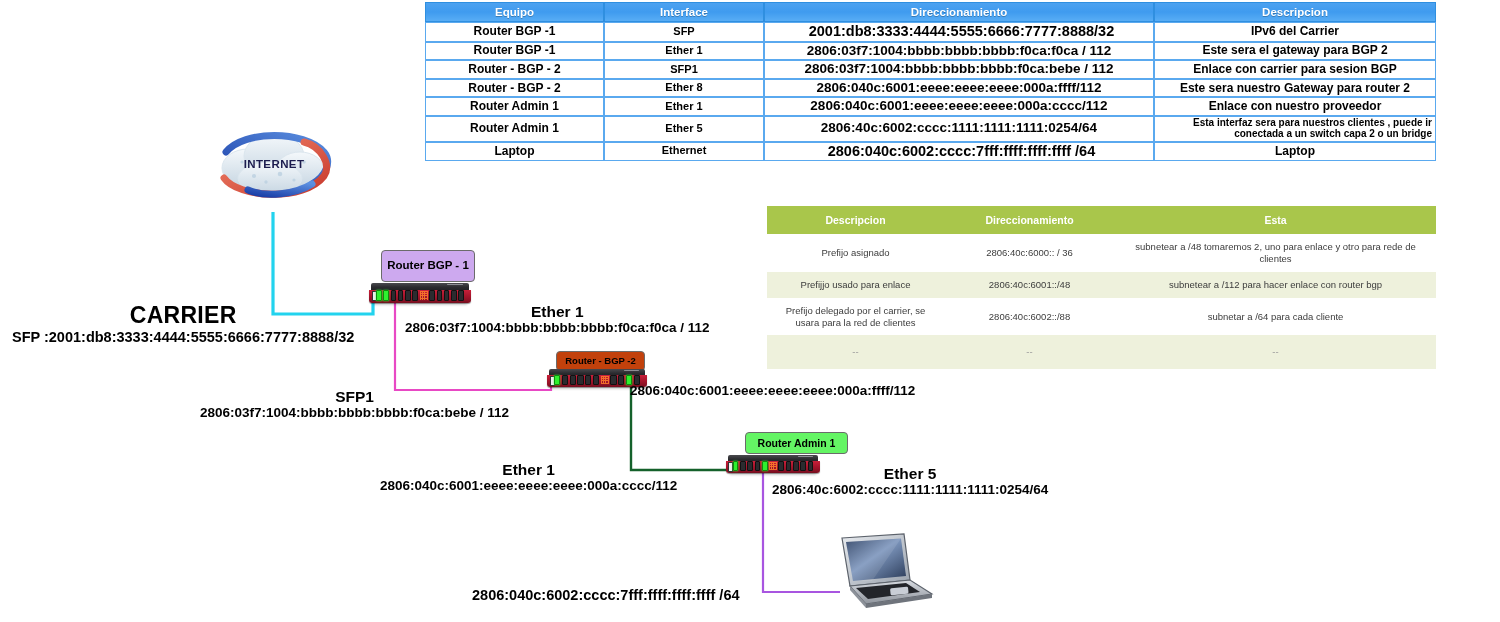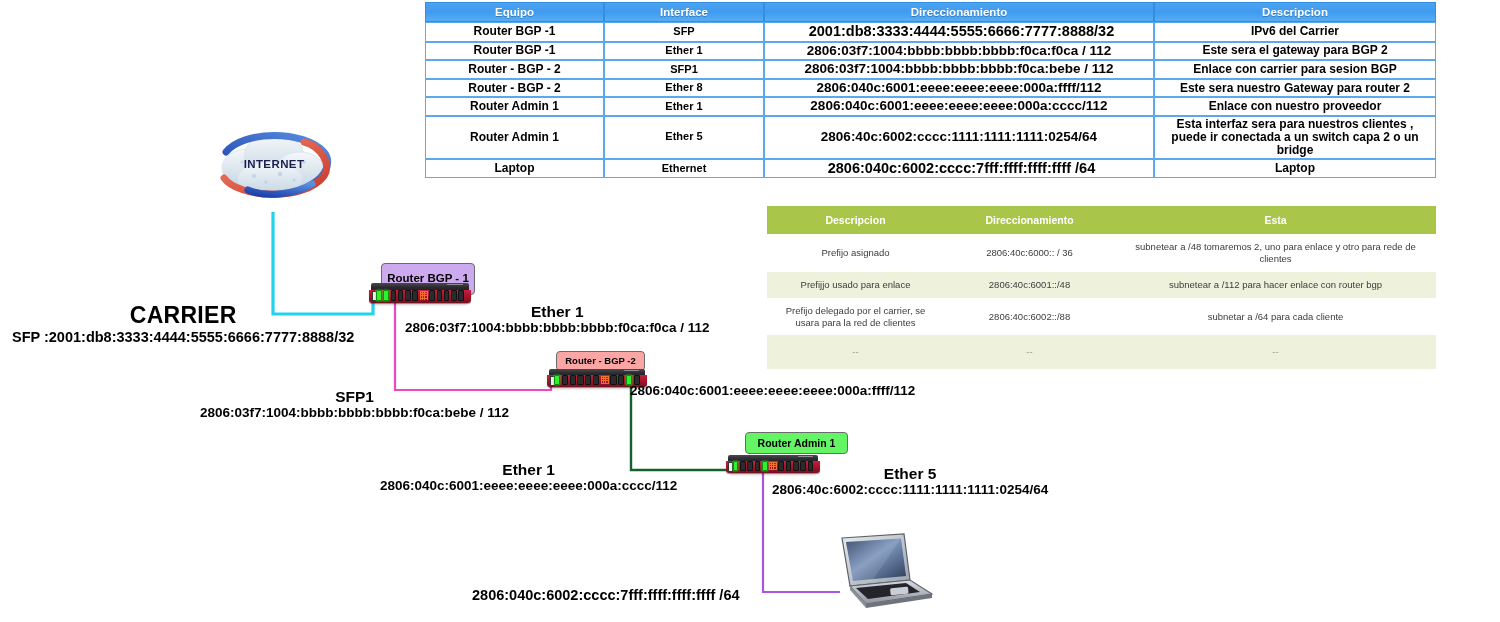--- a/index.html
+++ b/index.html
@@ -21,21 +21,21 @@
     text-shadow:0 1px 0 rgba(0,0,0,.25);
   }
   #tbl-blue td{
     background:#ffffff;color:#000000;text-align:center;font-weight:bold;
     border:1px solid #5aa9ef;padding:1px 3px;line-height:1.08;
   }
   #tbl-blue td.c-eq{font-size:12px;}
   #tbl-blue td.c-if{font-size:11px;}
   #tbl-blue td.c-ad{font-size:13.5px;}
   #tbl-blue td.c-de{font-size:12px;}
-  #tbl-blue td.small{font-size:12px;}
+  #tbl-blue td.small{font-size:10px;text-align:right;}
   #tbl-blue td.big{font-size:14.5px;padding-left:8px;}
 
   
   #tbl-green{left:767px;top:206px;width:669px;}
   #tbl-green th{
     background:#a9c64b;color:#ffffff;font-size:10.5px;font-weight:bold;
     text-align:center;padding:8px 4px;border:none;
   }
   #tbl-green td{
     font-size:9.5px;color:#3c3c3c;text-align:center;border:none;
@@ -50,22 +50,22 @@
   .lbl .t1{display:block;font-size:15.5px;}
   .lbl .t2{display:block;font-size:13.5px;}
   .lbl.carrier .t1{font-size:23px;letter-spacing:.3px;}
   .lbl.carrier .t2{font-size:14.5px;}
   .lbl.single{font-size:14.5px;}
 
   
   .devbox{position:absolute;border:1px solid #6b6b6b;border-radius:4px;
           text-align:center;font-weight:bold;color:#000;line-height:1.15;
           display:flex;align-items:center;justify-content:center;}
-  #name-bgp1{left:381px;top:250px;width:88px;height:30px;background:#cda9ef;font-size:11.5px;padding:0 2px;margin-top:13px;}
-  #name-bgp2{left:556px;top:351px;width:87px;height:18px;background:#fca5a5;font-size:9.5px;}
+  #name-bgp1{left:381px;top:250px;width:88px;height:30px;background:#cda9ef;font-size:11.5px;padding:0 2px;}
+  #name-bgp2{left:556px;top:351px;width:87px;height:18px;background:#c2410c;font-size:9.5px;}
   #name-admin{left:745px;top:432px;width:101px;height:20px;background:#64f564;font-size:10.5px;}
 
   
   .router{position:absolute;}
   .router .top{position:absolute;left:2%;top:0;width:96%;height:34%;
         background:linear-gradient(to bottom,#4a4a4e 0%,#2b2b2f 60%,#232327 100%);
         border-radius:2px 2px 0 0;}
   .router .logo{position:absolute;right:6%;top:8%;width:16%;height:16%;background:#8c8c93;border-radius:1px;}
   .router .body{position:absolute;left:0;top:30%;width:100%;height:62%;
         background:linear-gradient(to bottom,#c9203a 0%,#a8152c 45%,#7c0f20 100%);

